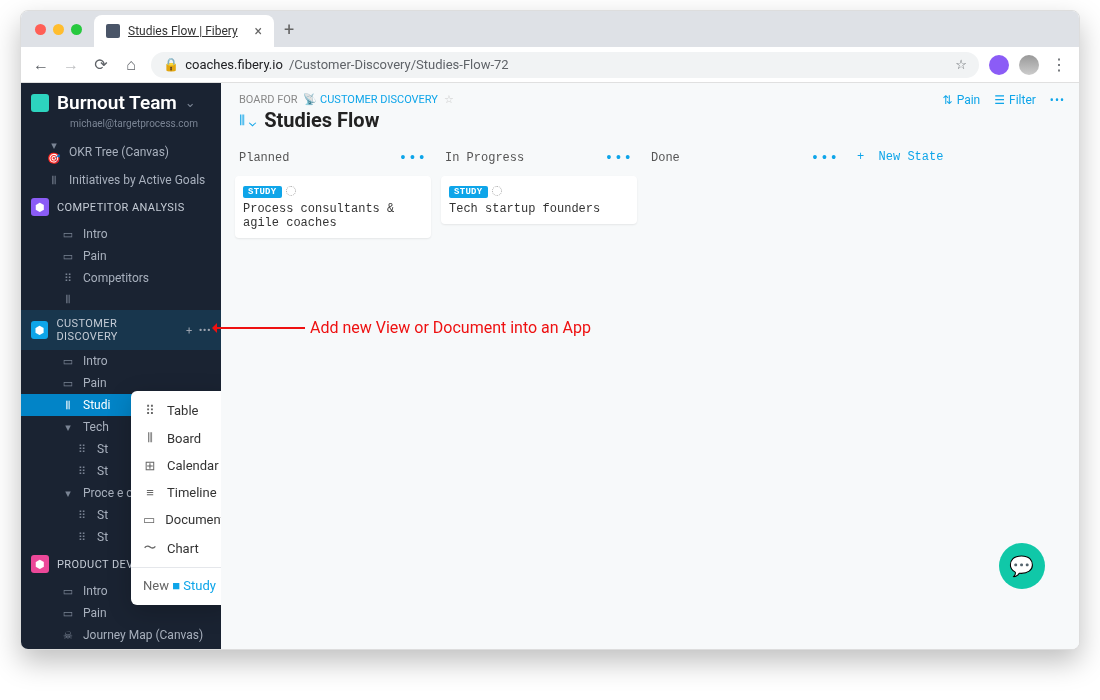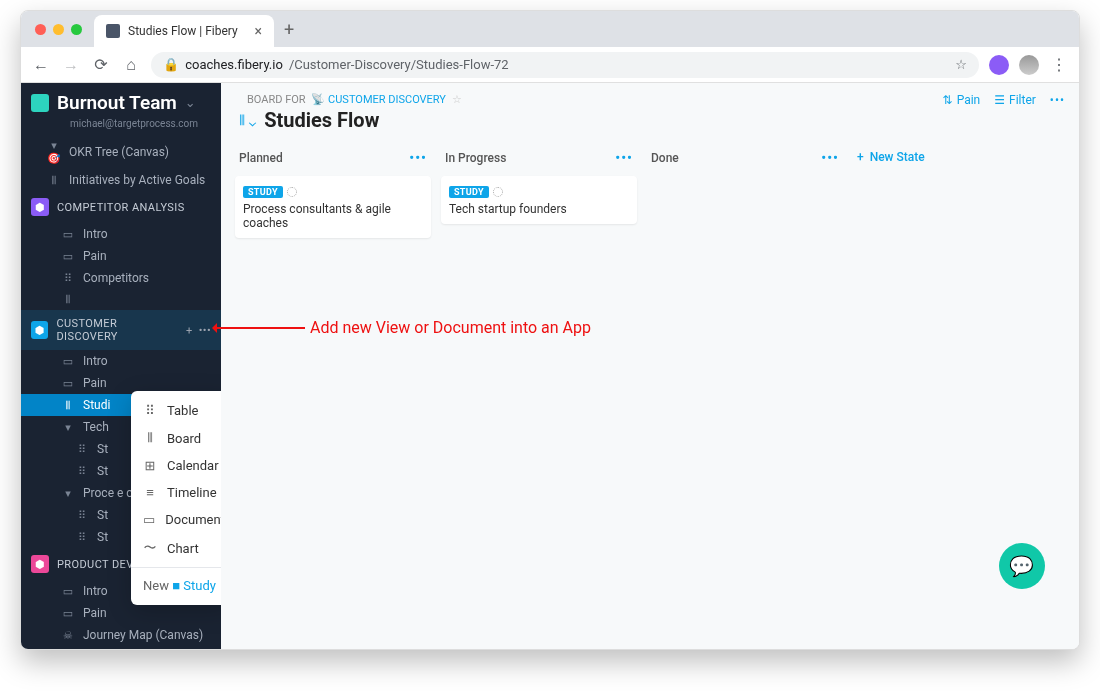--- a/index.html
+++ b/index.html
@@ -6,21 +6,21 @@
   body { font-family: -apple-system, BlinkMacSystemFont, "Segoe UI", Roboto, sans-serif; font-size: 13px; color: #333; background: #fff; width: 1100px; height: 700px; overflow: hidden; position: relative; }
   
   
   .browser-chrome { border: 1px solid #ddd; border-radius: 8px; width: 1060px; height: 640px; margin: 10px 20px; box-shadow: 0 12px 28px rgba(0,0,0,0.25); overflow: hidden; background: #fff; position: relative; }
   .tab-bar { height: 36px; background: #dee1e6; display: flex; align-items: center; padding: 0 8px; }
   .traffic { display: flex; gap: 7px; margin-right: 12px; margin-left: 6px; }
   .dot { width: 11px; height: 11px; border-radius: 50%; }
   .dot.red { background: #ff5f56; } .dot.yellow { background: #ffbd2e; } .dot.green { background: #27c93f; }
   .tab { background: #fff; border-radius: 8px 8px 0 0; height: 32px; display: flex; align-items: center; padding: 0 12px; gap: 8px; min-width: 180px; margin-top: 4px; }
   .tab .favicon { width: 14px; height: 14px; background: #4a5568; border-radius: 2px; }
-  .tab-title { font-size: 12px; color: #333; }
+  .tab-title { font-size: 12px; color: #333; text-decoration: underline; }
   .tab-close { color: #666; font-size: 14px; margin-left: auto; }
   .newtab { color: #666; font-size: 18px; margin-left: 10px; }
   .addr-bar { height: 36px; background: #fff; border-bottom: 1px solid #e0e0e0; display: flex; align-items: center; padding: 0 10px; gap: 10px; }
   .nav-icon { color: #5f6368; font-size: 16px; width: 20px; text-align: center; }
   .url-field { flex: 1; background: #f1f3f4; border-radius: 14px; height: 26px; display: flex; align-items: center; padding: 0 12px; font-size: 13px; color: #5f6368; gap: 6px; }
   .url-domain { color: #202124; }
   .ext-icon { width: 20px; height: 20px; border-radius: 50%; }
   .ext-purple { background: #8b5cf6; }
   .avatar-sm { background: linear-gradient(#999,#ccc); }
   
@@ -48,32 +48,32 @@
   
   
   .popup { position: absolute; left: 110px; top: 308px; width: 100px; background: #fff; border-radius: 6px; box-shadow: 0 6px 24px rgba(0,0,0,0.2); padding: 6px 0; z-index: 10; color: #333; }
   .popup-item { display: flex; align-items: center; padding: 6px 12px; gap: 10px; font-size: 13px; cursor: pointer; }
   .popup-item .picn { width: 14px; text-align: center; color: #666; }
   .popup-sep { height: 1px; background: #e5e7eb; margin: 4px 0; }
   .popup-new { padding: 6px 12px; font-size: 13px; color: #666; }
   .popup-new .tag { color: #0ea5e9; }
   
   
-  .breadcrumb { padding: 10px 18px 2px; font-size: 11px; color: #888; display: flex; align-items: center; gap: 6px; margin-left: 8px; }
+  .breadcrumb { padding: 10px 18px 2px; font-size: 11px; color: #888; display: flex; align-items: center; gap: 6px; }
   .breadcrumb a { color: #0ea5e9; text-decoration: none; }
   .star { color: #ccc; }
   .page-title-row { display: flex; align-items: center; padding: 0 18px 12px; gap: 8px; }
   .page-title { font-size: 20px; font-weight: 700; color: #222; }
   .title-icon { color: #0ea5e9; font-size: 14px; }
   .header-actions { position: absolute; right: 14px; top: 10px; display: flex; gap: 14px; align-items: center; color: #0ea5e9; font-size: 12px; }
   .header-actions .ha { display: flex; align-items: center; gap: 4px; cursor: pointer; }
   
   
   .board { display: flex; gap: 10px; padding: 0 14px; }
-  .column { width: 196px; }
+  .column { width: 196px; font-family: Liberation Mono, monospace; }
   .col-header { display: flex; align-items: center; justify-content: space-between; padding: 6px 4px 10px; font-size: 12px; color: #555; font-weight: 500; }
   .col-menu { color: #0ea5e9; letter-spacing: 1px; font-size: 14px; }
   .card { background: #fff; border-radius: 4px; padding: 8px; box-shadow: 0 1px 2px rgba(0,0,0,0.08); font-size: 12px; }
   .badge { display: inline-block; background: #0ea5e9; color: #fff; font-size: 9px; font-weight: 700; padding: 1px 5px; border-radius: 2px; margin-bottom: 4px; letter-spacing: 0.3px; }
   .spinner { display: inline-block; width: 10px; height: 10px; border: 1.5px dotted #aaa; border-radius: 50%; margin-left: 4px; vertical-align: middle; }
   .new-state { color: #0ea5e9; font-size: 12px; }
   
   
   .arrow { position: absolute; left: 215px; top: 327px; width: 90px; height: 2px; background: #e11; z-index: 20; }
   .arrow::before { content:''; position:absolute; left:-8px; top:-4px; border: 5px solid transparent; border-right-color: #e11; }

